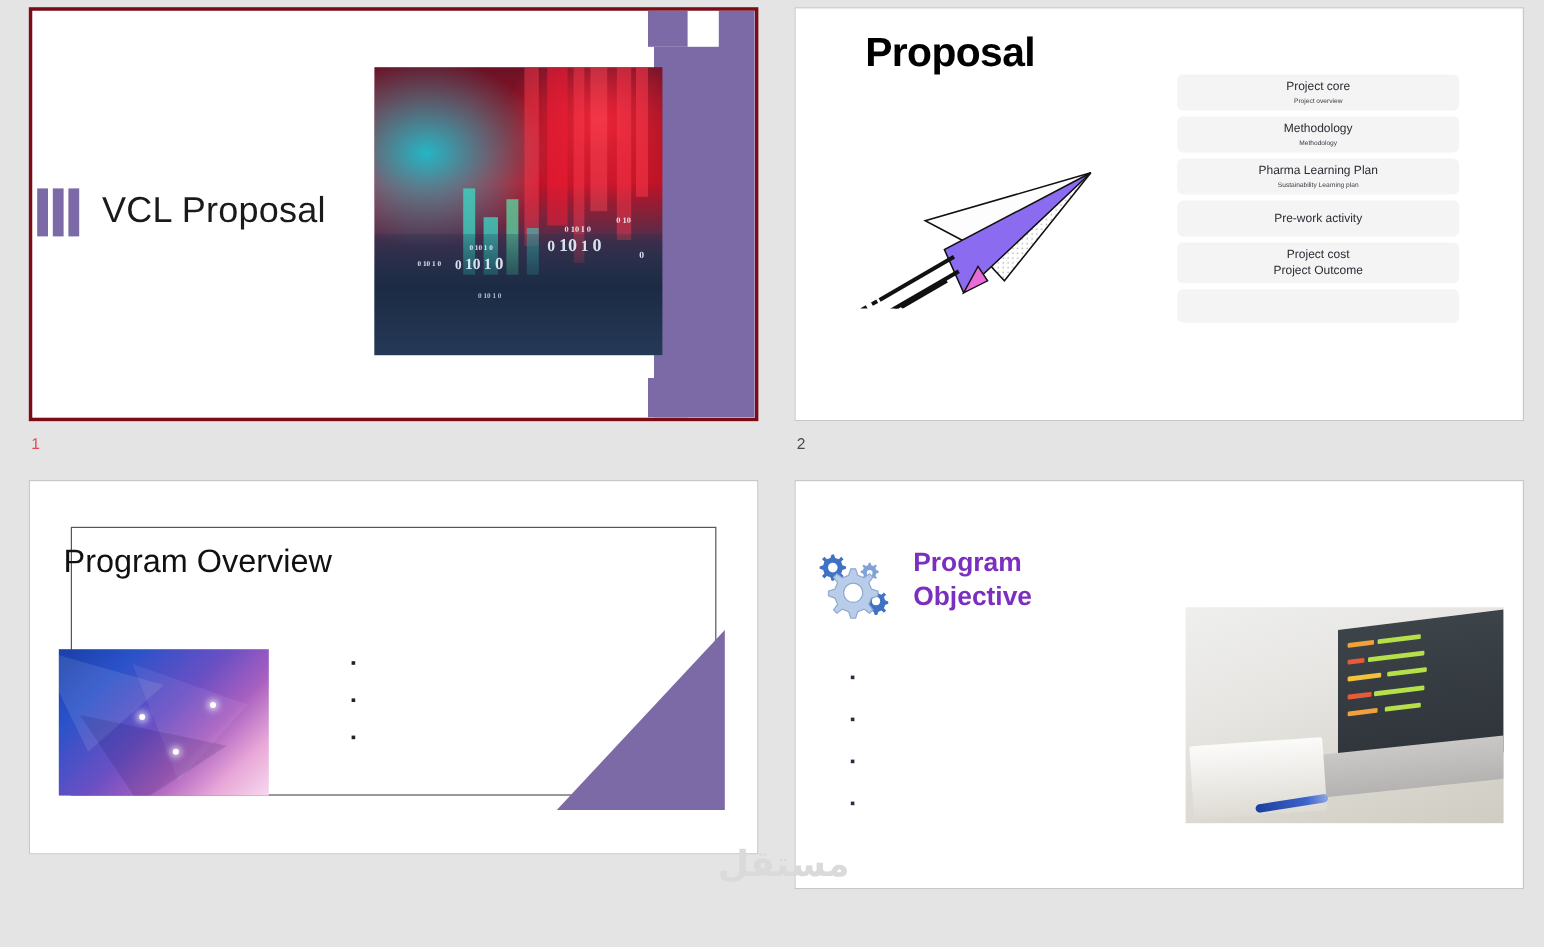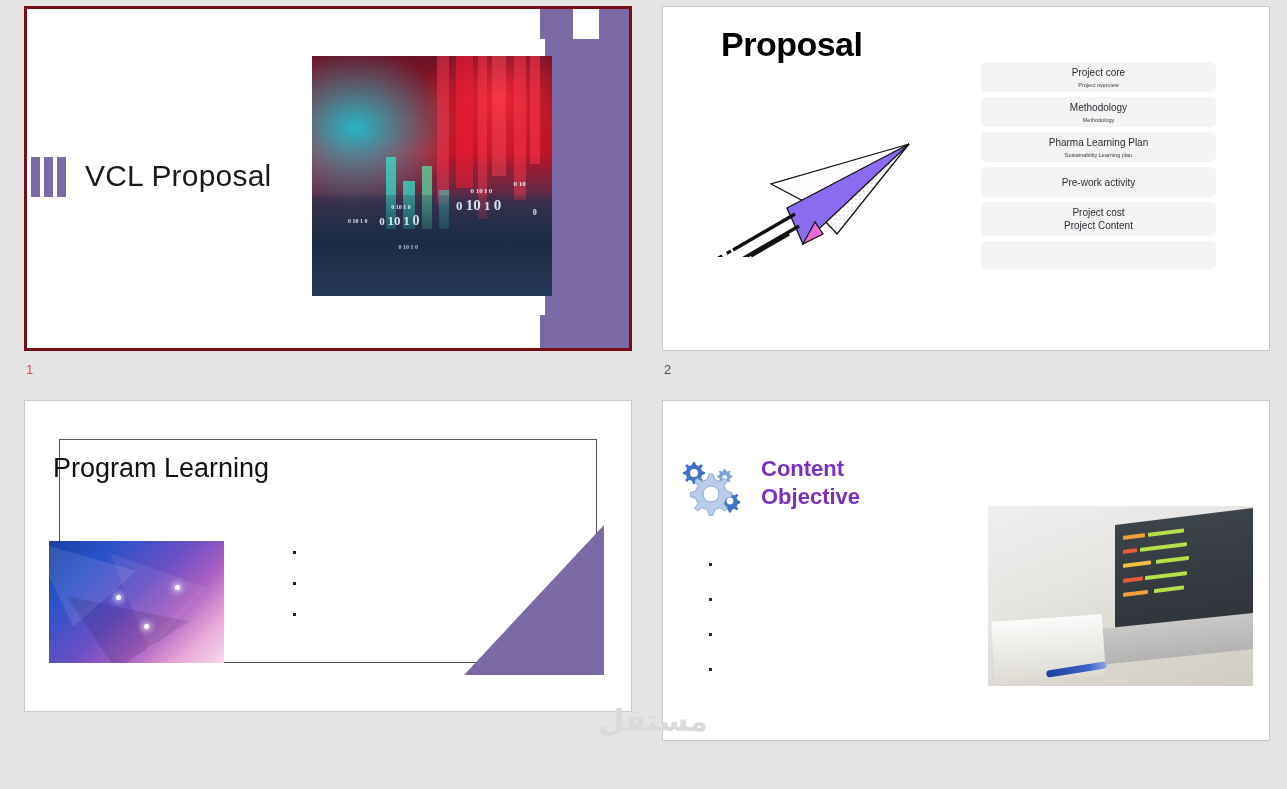--- a/index.html
+++ b/index.html
@@ -291,37 +291,37 @@
         </div>
         <div class="s2-item">
           <div class="t">Pharma Learning Plan</div>
           <div class="s">Sustainability Learning plan</div>
         </div>
         <div class="s2-item">
           <div class="t">Pre-work activity</div>
         </div>
         <div class="s2-item">
           <div class="t" style="white-space:pre-line;">Project cost
-Project Content</div>
+Project Outcome</div>
         </div>
         <div class="s2-item empty">
           <div class="t"></div>
         </div>
       </div>
 
     </div>
     <div class="slide-number" style="left:24px; top:362px;">2</div>
   </div>
 
   <div class="slide-cell">
     <div class="slide" id="slide3">
 
       <div class="s3-frame"></div>
 
-      <div class="s3-title">Program Learning</div>
+      <div class="s3-title">Program Overview</div>
 
       <div class="s3-image">
         <div class="facet" style="left:-10%;top:0;width:60%;height:70%;"></div>
         <div class="facet" style="left:35%;top:10%;width:55%;height:80%;background:rgba(255,255,255,.07);"></div>
         <div class="facet" style="left:10%;top:45%;width:70%;height:60%;background:rgba(0,0,40,.12);"></div>
         <div class="spark" style="left:38%;top:44%;"></div>
         <div class="spark" style="left:72%;top:36%;"></div>
         <div class="spark" style="left:54%;top:68%;"></div>
       </div>
 
@@ -355,21 +355,21 @@
             <circle cx="47.7" cy="21.4" r="2.4" fill="#ffffff"></circle>
           </g>
           <g>
             <path d="M32,18 l4,0 l1.8,5.4 l5.2,2.2 l4.6,-3.4 l2.8,2.8 l-3.4,4.6 l2.2,5.2 l5.4,1.8 l0,4 l-5.4,1.8 l-2.2,5.2 l3.4,4.6 l-2.8,2.8 l-4.6,-3.4 l-5.2,2.2 l-1.8,5.4 l-4,0 l-1.8,-5.4 l-5.2,-2.2 l-4.6,3.4 l-2.8,-2.8 l3.4,-4.6 l-2.2,-5.2 l-5.4,-1.8 l0,-4 l5.4,-1.8 l2.2,-5.2 l-3.4,-4.6 l2.8,-2.8 l4.6,3.4 l5.2,-2.2 z" fill="#b9cdea" stroke="#8fa9cf" stroke-width="1"></path>
             <circle cx="34" cy="38" r="8" fill="#ffffff" stroke="#8fa9cf" stroke-width="1"></circle>
           </g>
         </svg>
       </div>
 
       <div class="s4-title">
-        <div>Content</div>
+        <div>Program</div>
         <div>Objective</div>
       </div>
 
       <div class="s4-bullets">
         <i></i>
         <i></i>
         <i></i>
         <i></i>
       </div>
 

